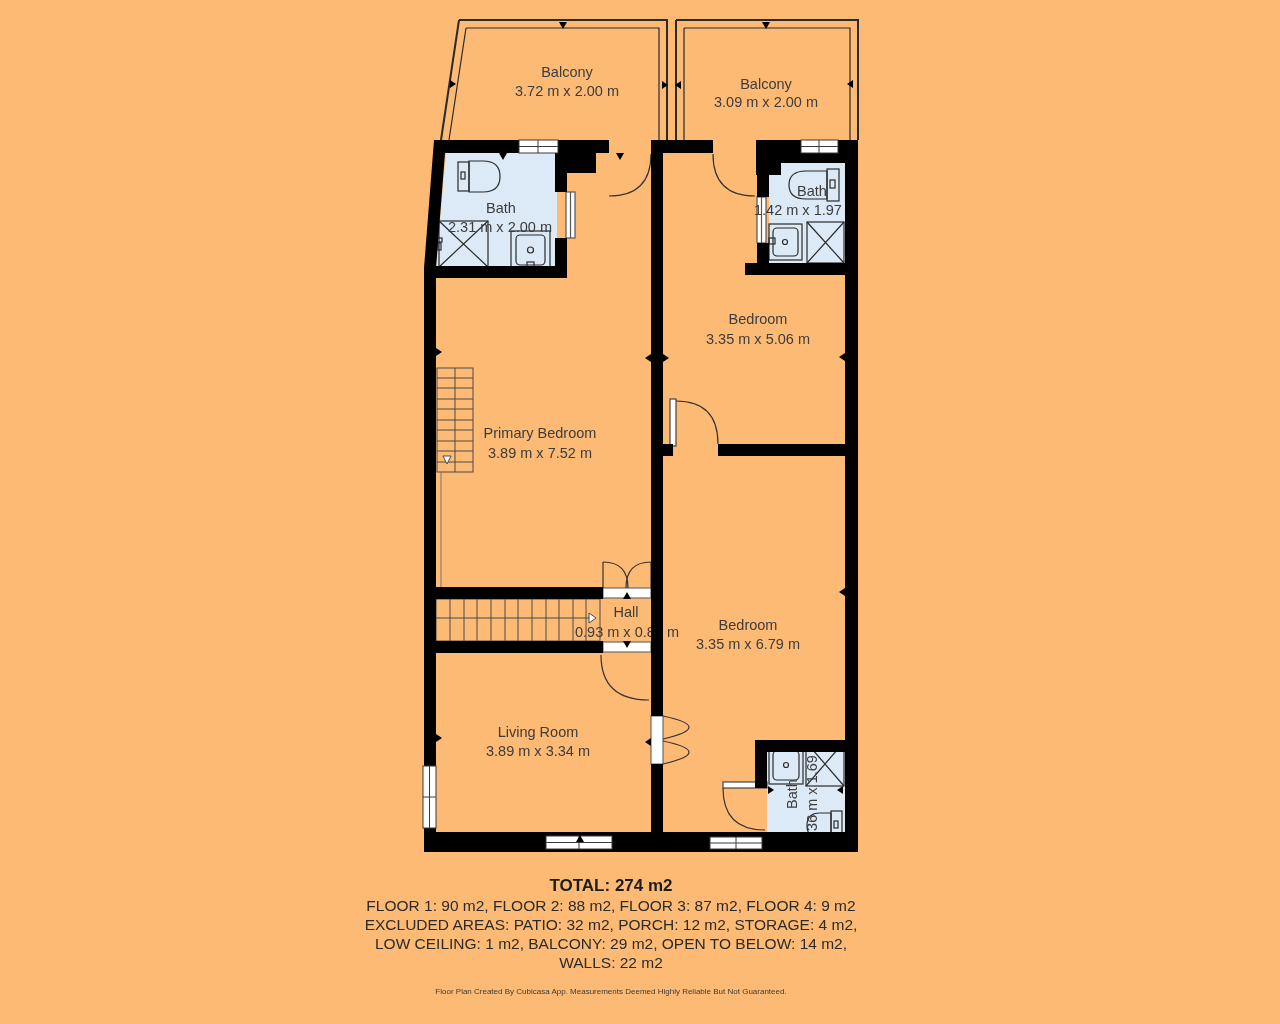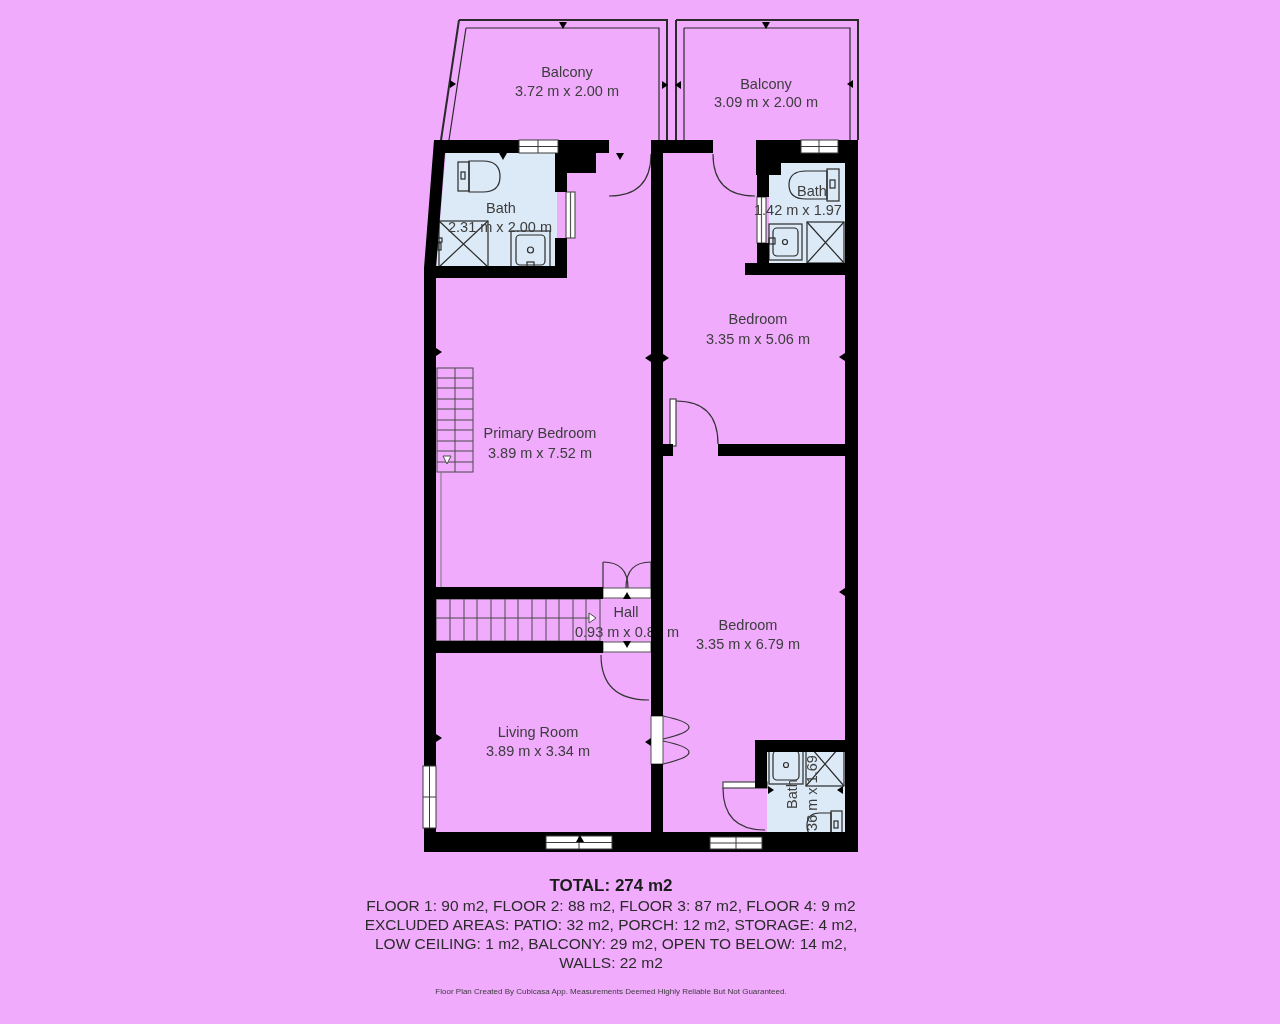--- a/index.html
+++ b/index.html
@@ -1,16 +1,16 @@
 <!DOCTYPE html>
 <html><head>
 <meta charset="utf-8">
 <style>
   html,body{margin:0;padding:0;background:#ffffff;}
-  #screen{position:relative;width:1280px;height:1024px;background:#f0abfc;overflow:hidden;
+  #screen{position:relative;width:1280px;height:1024px;background:#fdba74;overflow:hidden;
           font-family:"Liberation Sans", sans-serif;}
   #plan-svg{position:absolute;left:0;top:0;}
   .room-label{font-family:"Liberation Sans", sans-serif;font-size:14.5px;}
   .summary{position:absolute;top:876px;left:-29px;width:1280px;text-align:center;
            color:#2b2b2b;font-family:"Liberation Sans", sans-serif;}
   .summary .total{font-size:17px;font-weight:bold;line-height:20px;color:#1c1c1c;}
   .summary .line{font-size:15.5px;line-height:19px;}
   .footer-note{position:absolute;top:987px;left:-29px;width:1280px;text-align:center;
                font-size:8px;color:#3c3c3c;font-family:"Liberation Sans", sans-serif;}
 </style>

